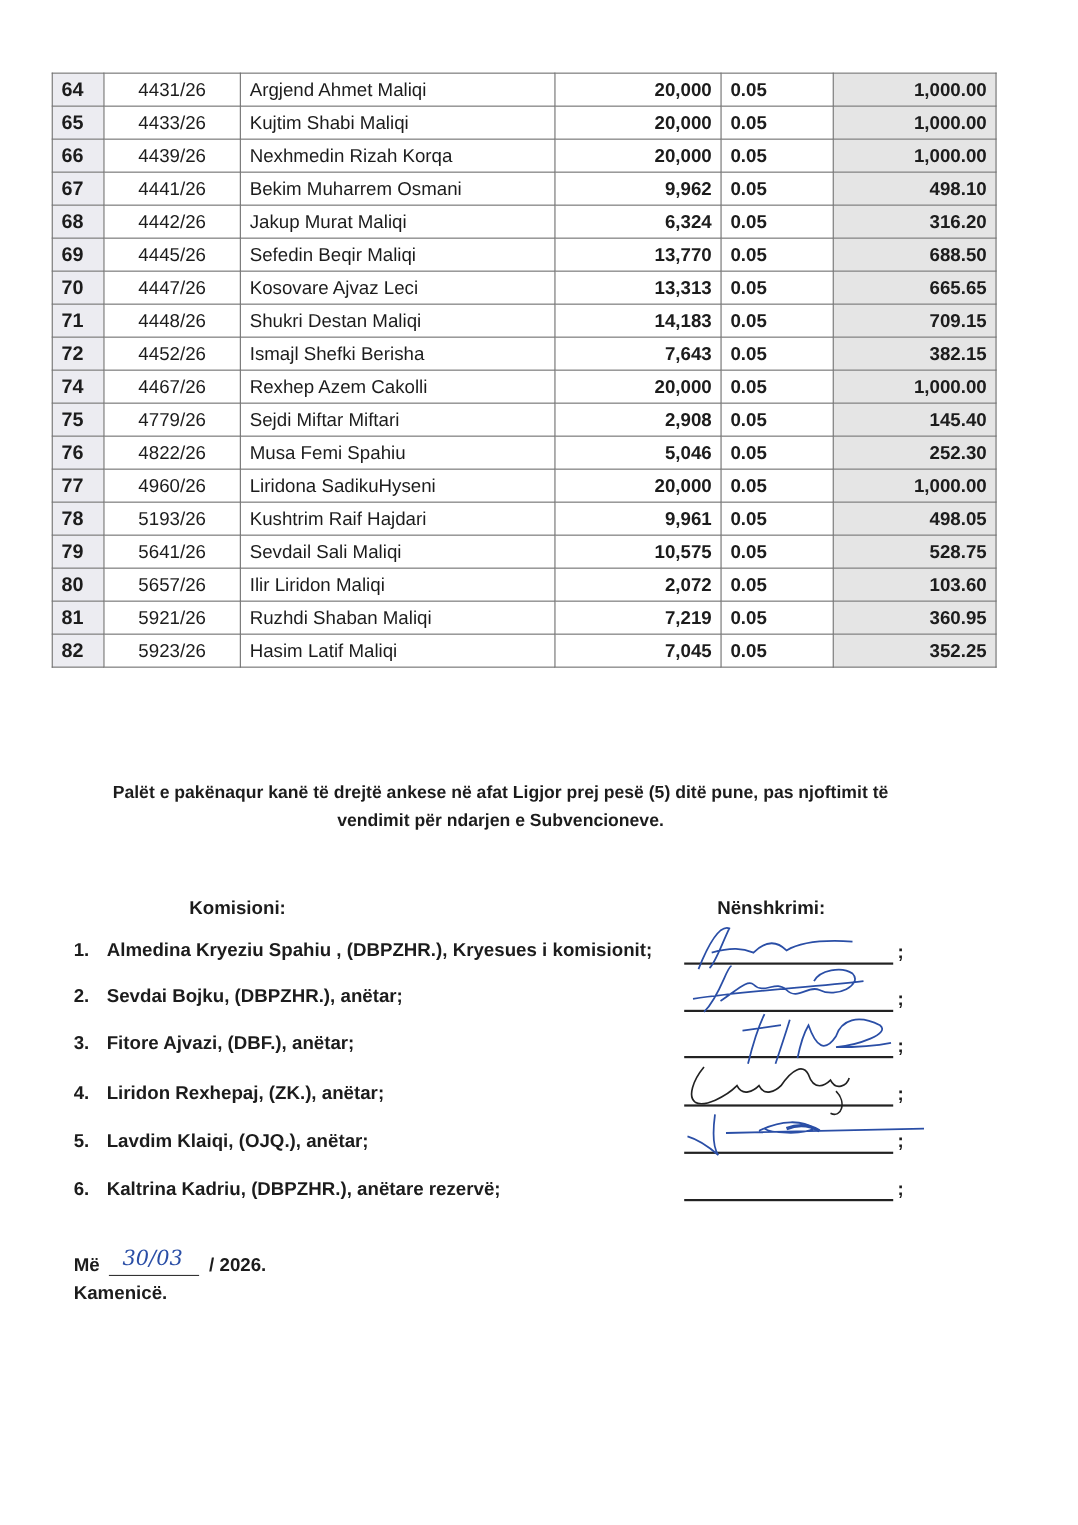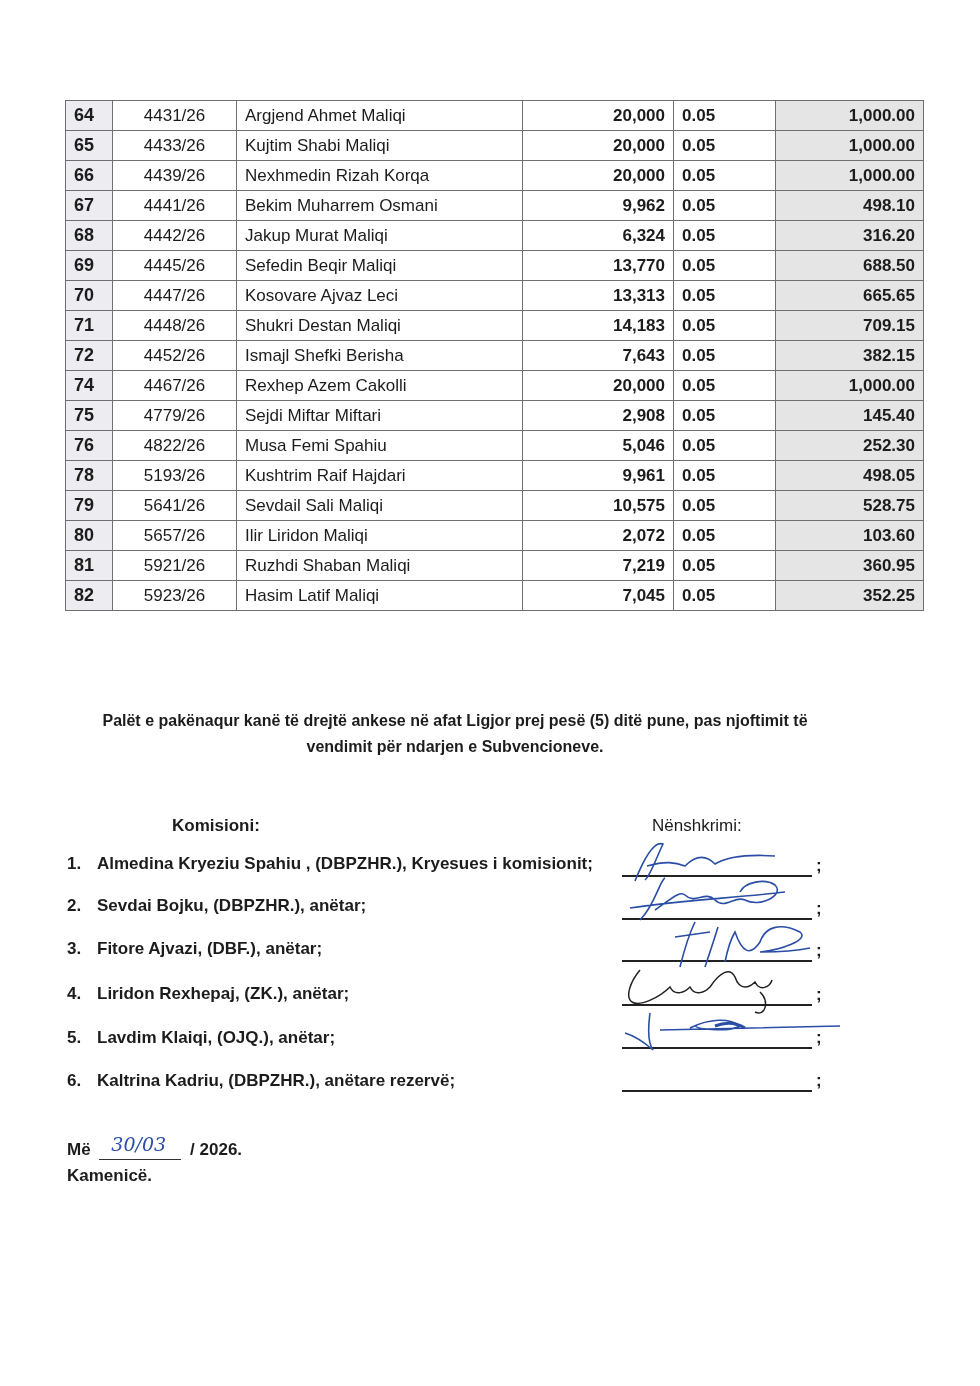--- a/index.html
+++ b/index.html
@@ -4,43 +4,43 @@
 <style>
   html, body { margin: 0; padding: 0; }
   body {
     width: 980px; height: 1386px; background: #ffffff; position: relative;
     font-family: "Liberation Sans", "DejaVu Sans", sans-serif; color: #1c1c1c;
     overflow: hidden;
   }
   .page { position: absolute; left: 0; top: 0; width: 980px; height: 1386px; }
 
   table.grid {
-    position: absolute; left: 47px; top: 100px;
+    position: absolute; left: 47px; top: 66px;
     border-collapse: collapse; table-layout: fixed; width: 858px;
-    font-size: 17px; font-weight: bold; margin-left: 18px;
+    font-size: 17px; font-weight: bold;
   }
   table.grid td {
     border: 1px solid #6f6f6f; height: 30px; padding: 0 8px;
     white-space: nowrap; overflow: hidden; vertical-align: middle;
     box-sizing: border-box;
   }
   td.c-no { background: #ececf1; text-align: left; padding-left: 14px; font-size: 18px; }
   td.c-ref { text-align: center; font-weight: normal; font-size: 17px; }
   td.c-name { text-align: left; font-weight: normal; padding-left: 10px; }
   td.c-area { text-align: right; padding-right: 10px; }
   td.c-rate { text-align: left; padding-left: 30px; }
   td.c-amt { background: #e5e5e5; text-align: right; padding-right: 8px; }
 
   .notice {
     position: absolute; left: 60px; top: 708px; width: 790px;
     text-align: center; font-size: 16px; font-weight: bold; line-height: 26px;
   }
 
   .comm-title { position: absolute; left: 172px; top: 816px; font-size: 17px; font-weight: bold; }
-  .sign-title { position: absolute; left: 652px; top: 816px; font-size: 17px; font-weight: normal; }
+  .sign-title { position: absolute; left: 652px; top: 816px; font-size: 17px; font-weight: bold; }
 
   .member { position: absolute; left: 67px; font-size: 17px; font-weight: bold; white-space: nowrap; }
   .member .num { display: inline-block; width: 30px; }
 
   .sig-line { position: absolute; left: 622px; width: 190px; border-bottom: 2px solid #222; height: 0; }
   .sig-semi { position: absolute; left: 816px; font-size: 17px; font-weight: bold; }
 
   .signature { position: absolute; }
   .signature svg { overflow: visible; }
 
@@ -152,20 +152,28 @@
           <td class="c-rate">0.05</td>
           <td class="c-amt">145.40</td>
         </tr>
         <tr>
           <td class="c-no">76</td>
           <td class="c-ref">4822/26</td>
           <td class="c-name">Musa  Femi  Spahiu</td>
           <td class="c-area">5,046</td>
           <td class="c-rate">0.05</td>
           <td class="c-amt">252.30</td>
+        </tr>
+        <tr>
+          <td class="c-no">77</td>
+          <td class="c-ref">4960/26</td>
+          <td class="c-name">Liridona  SadikuHyseni</td>
+          <td class="c-area">20,000</td>
+          <td class="c-rate">0.05</td>
+          <td class="c-amt">1,000.00</td>
         </tr>
         <tr>
           <td class="c-no">78</td>
           <td class="c-ref">5193/26</td>
           <td class="c-name">Kushtrim  Raif Hajdari</td>
           <td class="c-area">9,961</td>
           <td class="c-rate">0.05</td>
           <td class="c-amt">498.05</td>
         </tr>
         <tr>

